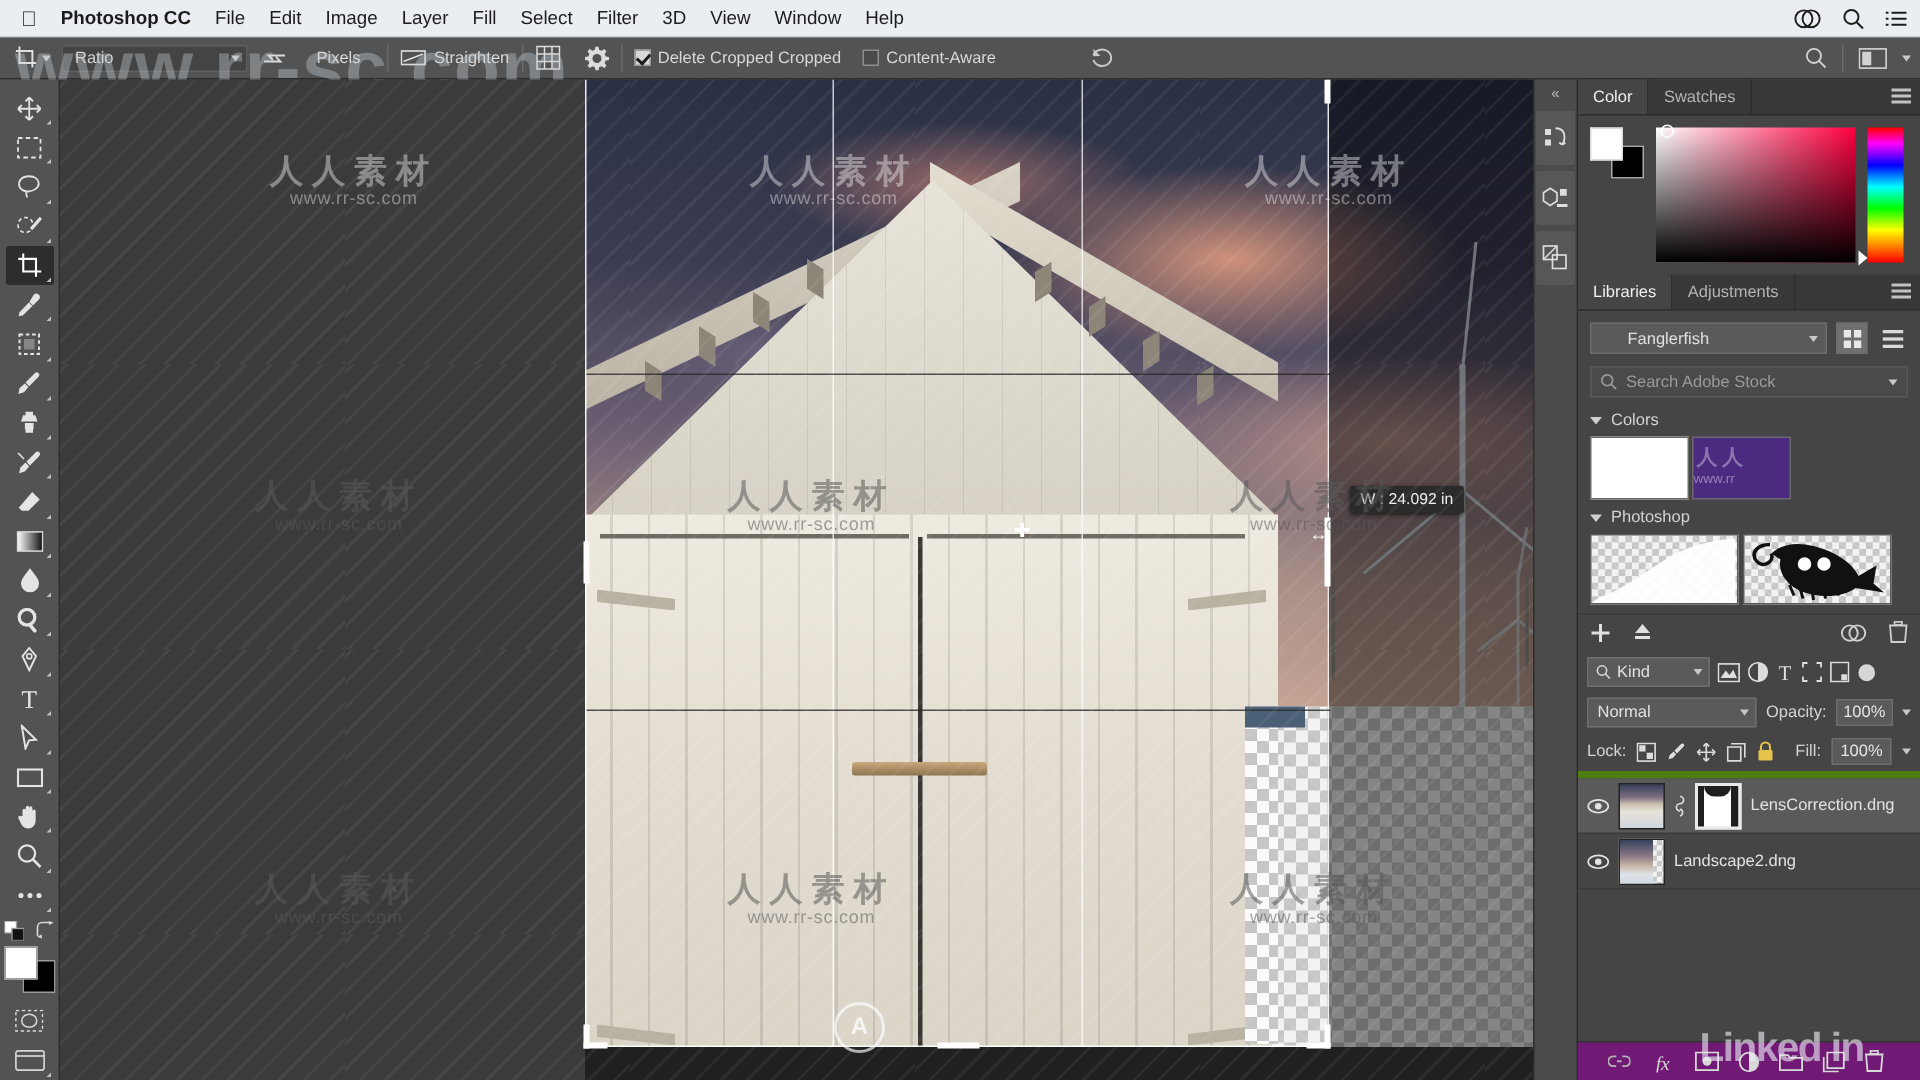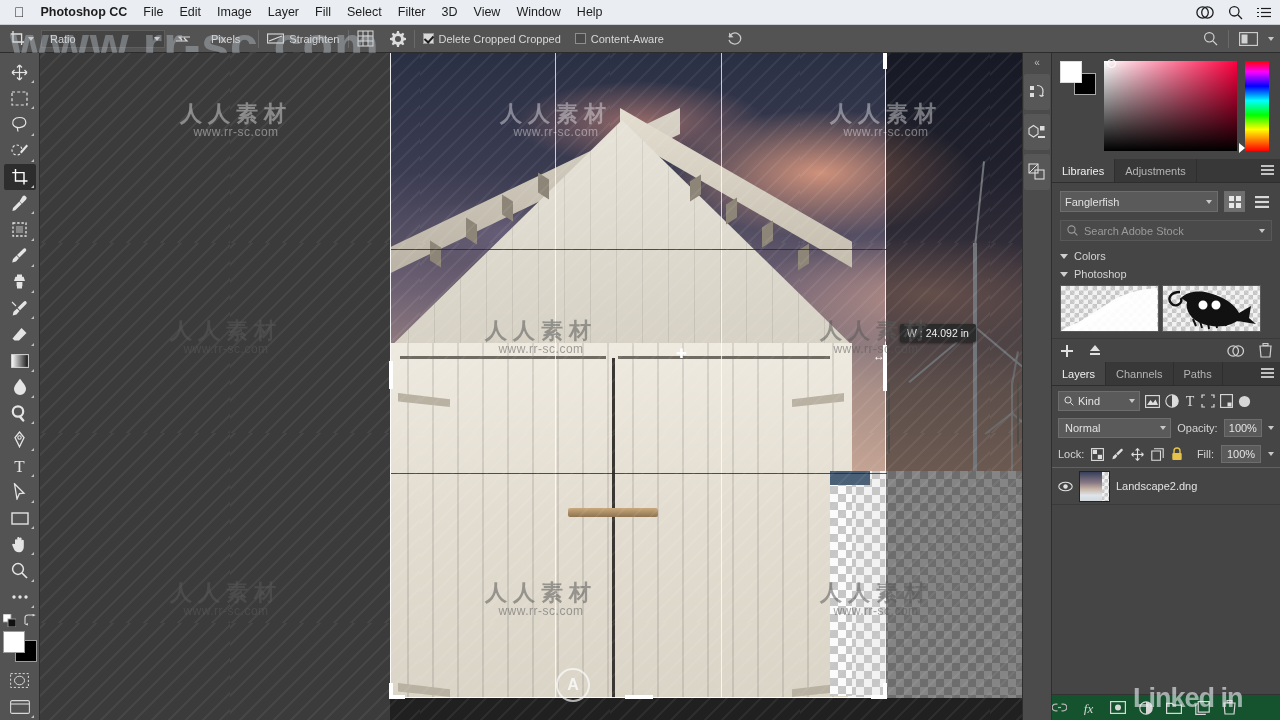--- a/index.html
+++ b/index.html
@@ -213,21 +213,21 @@
     width:24px; height:90px; position:relative;
     background:linear-gradient(to bottom,#ff0000,#ff00ff 12%,#0000ff 28%,#00ffff 44%,#00ff00 60%,#ffff00 76%,#ff7f00 88%,#ff0000 100%);
   }
   .huebar .marker{ position:absolute; left:-6px; bottom:-2px; width:0;height:0;border-top:5px solid transparent;border-bottom:5px solid transparent;border-left:6px solid #fff;}
 
   
   .libbody{ padding:8px 8px 0 8px; }
   .lib-row{ display:flex; align-items:center; gap:6px; margin-bottom:8px; }
   .lib-select{
     flex:1; height:21px; background:#5a5a5a; border:1px solid #6d6d6d;
-    display:flex; align-items:center; justify-content:space-between; padding:0 5px 0 4px;
+    display:flex; align-items:center; justify-content:space-between; padding:0 5px 0 24px;
     color:#e0e0e0; font-size:11px;
   }
   .iconbtn{ width:21px;height:21px; background:#5a5a5a; border:1px solid #6d6d6d; display:flex;align-items:center;justify-content:center;}
   .iconbtn.sel{ background:#6f6f6f; }
   .lib-search{
     height:21px; background:#4a4a4a; border:1px solid #585858; display:flex; align-items:center;
     gap:6px; padding:0 6px; color:#9a9a9a; font-size:11px; margin-bottom:9px;
   }
   .sect-title{ font-size:11px; color:#d3d3d3; display:flex; align-items:center; gap:6px; margin:6px 0 5px 0;}
   .tri-down{ width:0;height:0;border-left:4px solid transparent;border-right:4px solid transparent;border-top:5px solid #cfcfcf;}
@@ -249,32 +249,32 @@
     display:flex;align-items:center;justify-content:space-between;padding:0 4px 0 5px;
     font-size:11px;color:#e2e2e2;
   }
   .lrow2{ display:flex; align-items:center; gap:6px; padding:3px 6px; }
   .blend-select{
     width:118px;height:20px;background:#5a5a5a;border:1px solid #6d6d6d;
     display:flex;align-items:center;justify-content:space-between;padding:0 4px 0 6px;
     font-size:11px;color:#e2e2e2;
   }
   .numfield{ width:40px;height:18px;background:#5a5a5a;border:1px solid #6d6d6d;font-size:11px;color:#e4e4e4;display:flex;align-items:center;justify-content:center;}
-  .lrow3{ display:flex; align-items:center; gap:7px; padding:4px 6px; border-bottom:1px solid #4d7c0f;}
+  .lrow3{ display:flex; align-items:center; gap:7px; padding:4px 6px; border-bottom:5px solid #4d7c0f;}
   .layer-item{
     display:flex; align-items:center; gap:6px; height:37px; padding:0 6px;
     border-bottom:1px solid #3a3a3a; font-size:11px; color:#e2e2e2;
   }
   .layer-item.selected{ background:#5a5a5a; }
   .thumb{ width:31px; height:31px; border:1px solid #232323; }
   .maskthumb{ width:31px;height:31px; border:2px solid #e8e8e8; background:#fff; position:relative; overflow:hidden;}
   .layers-footer{
     position:absolute; bottom:0; left:0; width:228px; height:26px;
-    background:#14532d; border-top:1px solid #333;
-    display:flex; align-items:center; justify-content:flex-start; gap:13px; padding-right:24px;
+    background:#701a75; border-top:1px solid #333;
+    display:flex; align-items:center; justify-content:flex-end; gap:13px; padding-right:24px;
   }
 
   
   .wm{ position:absolute; pointer-events:none; }
   .wm-cn{
     color:rgba(255,255,255,.40); font-size:22px; letter-spacing:6px; font-weight:bold;
     text-align:center; line-height:1.15;
   }
   .wm-cn .url{ font-size:12px; letter-spacing:0.5px; display:block; font-weight:normal; }
   .wm-dark .wm-cn{ color:rgba(90,90,90,.55); }
@@ -754,20 +754,29 @@
           <rect x="1" y="1" width="9" height="9" fill="none" stroke="#ddd" stroke-width="1.1"></rect>
           <rect x="7" y="7" width="9" height="9" fill="none" stroke="#ddd" stroke-width="1.1"></rect>
           <line x1="1" y1="10" x2="10" y2="1" stroke="#ddd" stroke-width="1"></line>
         </svg>
     </div>
   </div>
 
   <div class="panels">
 
     <div class="panel">
+      <div class="ptabs">
+        <div class="ptab active">Color</div>
+        <div class="ptab">Swatches</div>
+        <span class="pmenu burger">
+            <span></span>
+            <span></span>
+            <span></span>
+          </span>
+      </div>
       <div class="colorbody">
         <div class="cfgbg">
           <span class="b"></span>
           <span class="f"></span>
         </div>
         <div class="spectrum">
           <span class="ring"></span>
         </div>
         <div class="huebar">
           <span class="marker"></span>
@@ -817,20 +826,27 @@
               <line x1="7.2" y1="7.2" x2="10.4" y2="10.4" stroke="#9a9a9a" stroke-width="1.1"></line>
             </svg>
           <span style="flex:1">Search Adobe Stock</span>
           <span class="caret"></span>
         </div>
 
         <div class="sect-title">
           <i class="tri-down"></i>
           <span>Colors</span>
         </div>
+        <div class="colorsrow">
+          <div class="cswatch" style="background:#ffffff;"></div>
+          <div class="cswatch" style="background:#4b2a80; position:relative; overflow:hidden;">
+            <span style="position:absolute;left:2px;top:4px;color:rgba(255,255,255,.35);font-size:14px;letter-spacing:3px;font-weight:bold;">人人</span>
+            <span style="position:absolute;left:0px;top:22px;color:rgba(255,255,255,.4);font-size:9px;">www.rr</span>
+          </div>
+        </div>
 
         <div class="sect-title">
           <i class="tri-down"></i>
           <span>Photoshop</span>
         </div>
         <div class="gfxrow">
           <div class="gfx checker" style="background-size:9px 9px; background-position:0 0,4.5px 4.5px;">
             <svg width="97" height="45" viewBox="0 0 97 45" style="position:absolute;inset:0">
               <path d="M4 42 C22 36 38 22 56 12 C70 5 84 3 96 2 L96 45 L0 45 Z" fill="#ffffff" opacity=".93"></path>
               <path d="M12 44 C30 34 46 22 68 12" fill="none" stroke="#ffffff" stroke-width="5" opacity=".7"></path>
@@ -874,30 +890,20 @@
         <span>
           <svg width="13" height="15" viewBox="0 0 13 15">
               <path d="M1 3 H12 L11 14 H2 Z" fill="none" stroke="#cfcfcf" stroke-width="1.2"></path>
               <rect x="4" y="0.6" width="5" height="2" fill="none" stroke="#cfcfcf" stroke-width="1.1"></rect>
             </svg>
         </span>
       </div>
     </div>
 
     <div class="panel">
-      <div class="ptabs">
-        <div class="ptab active">Layers</div>
-        <div class="ptab">Channels</div>
-        <div class="ptab">Paths</div>
-        <span class="pmenu burger">
-            <span></span>
-            <span></span>
-            <span></span>
-          </span>
-      </div>
 
       <div class="layersbody">
         <div class="lrow1">
           <div class="kind-select">
             <span style="display:flex;align-items:center;gap:4px;">
               <svg width="10" height="10" viewBox="0 0 11 11">
                   <circle cx="4.4" cy="4.4" r="3.4" fill="none" stroke="#ddd" stroke-width="1.1"></circle>
                   <line x1="7" y1="7" x2="10.2" y2="10.2" stroke="#ddd" stroke-width="1.1"></line>
                 </svg>
               <span>Kind</span>
@@ -986,20 +992,43 @@
             <svg width="12" height="14" viewBox="0 0 12 14">
                 <path d="M3 6 V4 a3 3 0 0 1 6 0 V6" fill="none" stroke="#e6c24a" stroke-width="1.4"></path>
                 <rect x="1.3" y="6" width="9.4" height="7" rx="1" fill="#e6c24a"></rect>
               </svg>
           </span>
           <span style="margin-left:auto">Fill:</span>
           <div class="numfield">100%</div>
           <span class="caret"></span>
         </div>
 
+        <div class="layer-item selected">
+          <span>
+            <svg width="15" height="11" viewBox="0 0 15 11">
+                <ellipse cx="7.5" cy="5.5" rx="6.7" ry="4.3" fill="none" stroke="#e2e2e2" stroke-width="1.1"></ellipse>
+                <circle cx="7.5" cy="5.5" r="2.2" fill="#e2e2e2"></circle>
+              </svg>
+          </span>
+          <span class="thumb" style="background:linear-gradient(180deg,#39405a 0%,#7d7082 30%,#c9bfae 45%,#e6e2d8 62%,#cfd6dd 100%);"></span>
+          <span>
+            <svg width="8" height="15" viewBox="0 0 8 15">
+                <g fill="none" stroke="#dcdcdc" stroke-width="1.1">
+                  <path d="M4 1 a2.4 2.4 0 0 1 0 4.8 a2.4 2.4 0 0 0 0 4.8"></path>
+                  <path d="M4 9.4 a2.4 2.4 0 0 1 0 4.6"></path>
+                </g>
+              </svg>
+          </span>
+          <span class="maskthumb">
+            <span style="position:absolute;left:0;top:0;width:4px;height:31px;background:#1f1f1f;"></span>
+            <span style="position:absolute;right:0;top:0;width:5px;height:31px;background:#1f1f1f;"></span>
+            <span style="position:absolute;left:4px;top:0;width:18px;height:7px;background:#1f1f1f;border-bottom-left-radius:9px;border-bottom-right-radius:9px;"></span>
+          </span>
+          <span>LensCorrection.dng</span>
+        </div>
 
         <div class="layer-item">
           <span>
             <svg width="15" height="11" viewBox="0 0 15 11">
                 <ellipse cx="7.5" cy="5.5" rx="6.7" ry="4.3" fill="none" stroke="#e2e2e2" stroke-width="1.1"></ellipse>
                 <circle cx="7.5" cy="5.5" r="2.2" fill="#e2e2e2"></circle>
               </svg>
           </span>
           <span class="thumb checker" style="background-size:7px 7px; background-position:0 0,3.5px 3.5px; position:relative; overflow:hidden;">
             <span style="position:absolute;left:0;top:0;width:22px;height:31px;background:linear-gradient(180deg,#38405c 0%,#8a7a86 35%,#c7b6a6 55%,#dfe4ea 75%,#cdd4db 100%);"></span>

